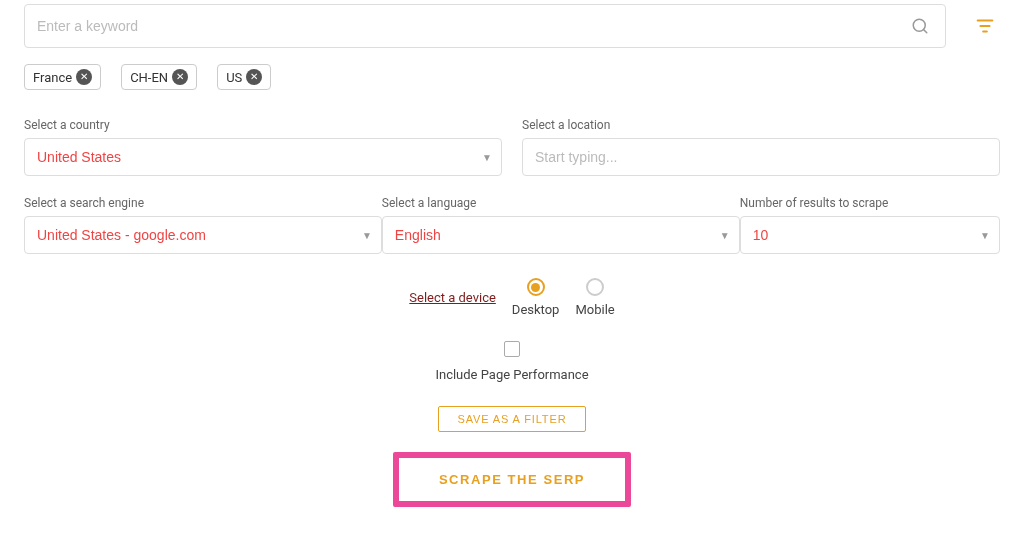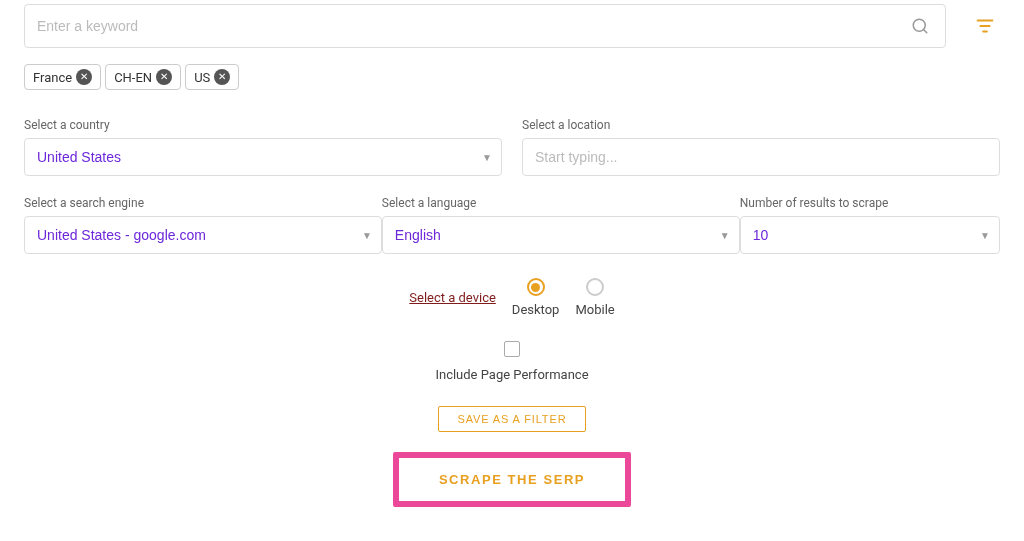--- a/index.html
+++ b/index.html
@@ -29,21 +29,21 @@
       cursor: pointer;
       color: #e8a020;
       display: flex;
       align-items: center;
       margin-left: 12px;
       padding: 4px;
     }
     
     .tags-row {
       display: flex;
-      gap: 4px;
+      gap: 20px;
       margin-bottom: 28px;
       align-items: center;
     }
     .tag {
       display: flex;
       align-items: center;
       gap: 4px;
       background: #fff;
       border: 1px solid #ccc;
       border-radius: 4px;
@@ -86,21 +86,21 @@
       display: flex;
       align-items: center;
     }
     .form-select-wrapper select {
       appearance: none;
       -webkit-appearance: none;
       border: 1px solid #ddd;
       border-radius: 4px;
       padding: 10px 32px 10px 12px;
       font-size: 14px;
-      color: #6d28d9;
+      color: #ef4444;
       background: #fff;
       cursor: pointer;
       outline: none;
       width: 100%;
     }
     .form-select-wrapper .chevron {
       position: absolute;
       right: 10px;
       pointer-events: none;
       color: #999;

